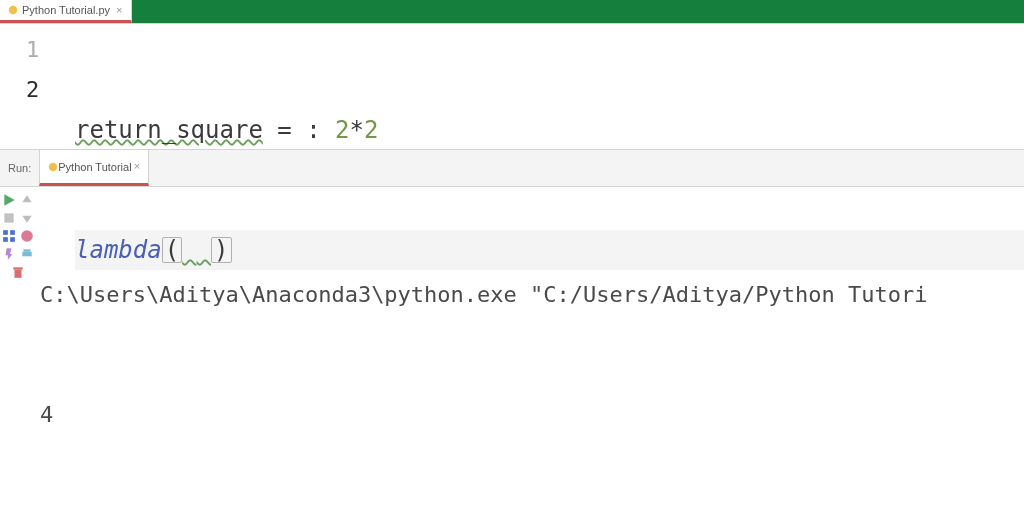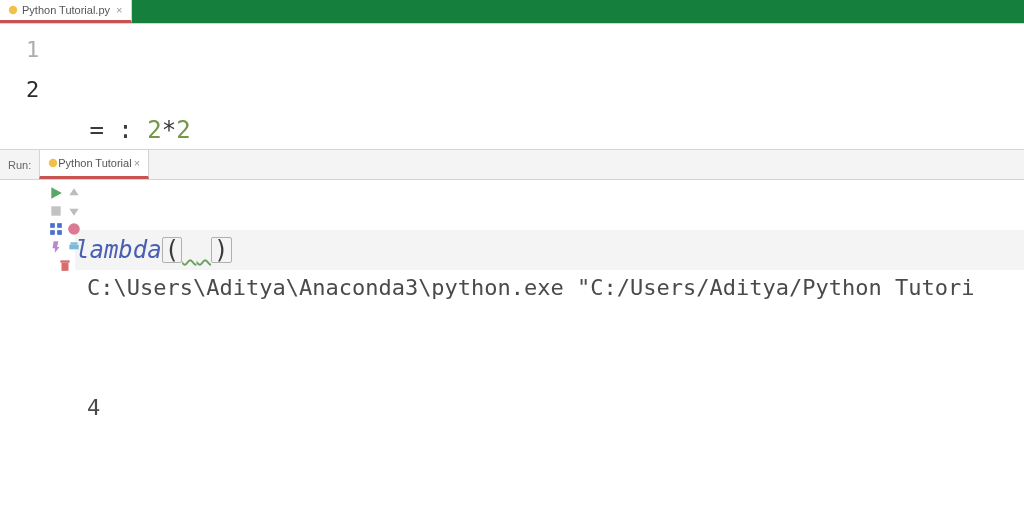--- a/index.html
+++ b/index.html
@@ -88,21 +88,21 @@
     .tok-num { color: #74974a; }
     .tok-builtin { color: #4a5fb3; font-style: italic; }
     .bracket-match {
       display: inline-block;
       border: 1px solid #b0b0b0;
       border-radius: 2px;
       padding: 0 2px;
       line-height: 1;
     }
     .panel-header {
-      height: 31px;
+      height: 38px;
       background: #f4f4f4;
       border-top: 1px solid #d4d4d4;
       border-bottom: 1px solid #d4d4d4;
       display: flex;
       align-items: stretch;
       font-size: 11px;
     }
     .panel-title {
       display: flex;
       align-items: center;
@@ -117,21 +117,20 @@
       border-right: 1px solid #d4d4d4;
       border-left: 1px solid #d4d4d4;
       border-bottom: 3px solid #c75450;
       color: #555;
       cursor: pointer;
     }
     .panel-body {
       flex: 1;
       display: flex;
       overflow: hidden;
-      margin-left: 47px;
     }
     .panel-toolbar {
       width: 36px;
       padding-top: 6px;
       display: flex;
       flex-direction: column;
       align-items: center;
       gap: 4px;
     }
     .tb-row {
@@ -171,21 +170,21 @@
     <span class="close-x">×</span>
   </div>
 </div>
 
 <div class="editor-area">
   <div class="gutter">
     <div>1</div>
     <div class="ln-active">2</div>
   </div>
   <div class="code">
-    <div class="code-line"><span class="tok-default"> = </span><span class="tok-default">: </span><span class="tok-num">2</span><span class="tok-op">*</span><span class="tok-num">2</span></div>
+    <div class="code-line"><span class="tok-default squig">return_square</span><span class="tok-default"> = </span><span class="tok-default">: </span><span class="tok-num">2</span><span class="tok-op">*</span><span class="tok-num">2</span></div>
     <div class="code-line active"><span class="tok-builtin">lambda</span><span class="bracket-match tok-default">(</span><span class="tok-default squig"> </span><span class="tok-default squig"> </span><span class="bracket-match tok-default">)</span></div>
   </div>
 </div>
 
 <div class="panel-header">
   <div class="panel-title">Run:</div>
   <div class="panel-tab">
     <span class="tab-icon">
       <svg viewBox="0 0 12 12">
           <circle cx="6" cy="6" r="5" fill="#f0c04a"></circle>

